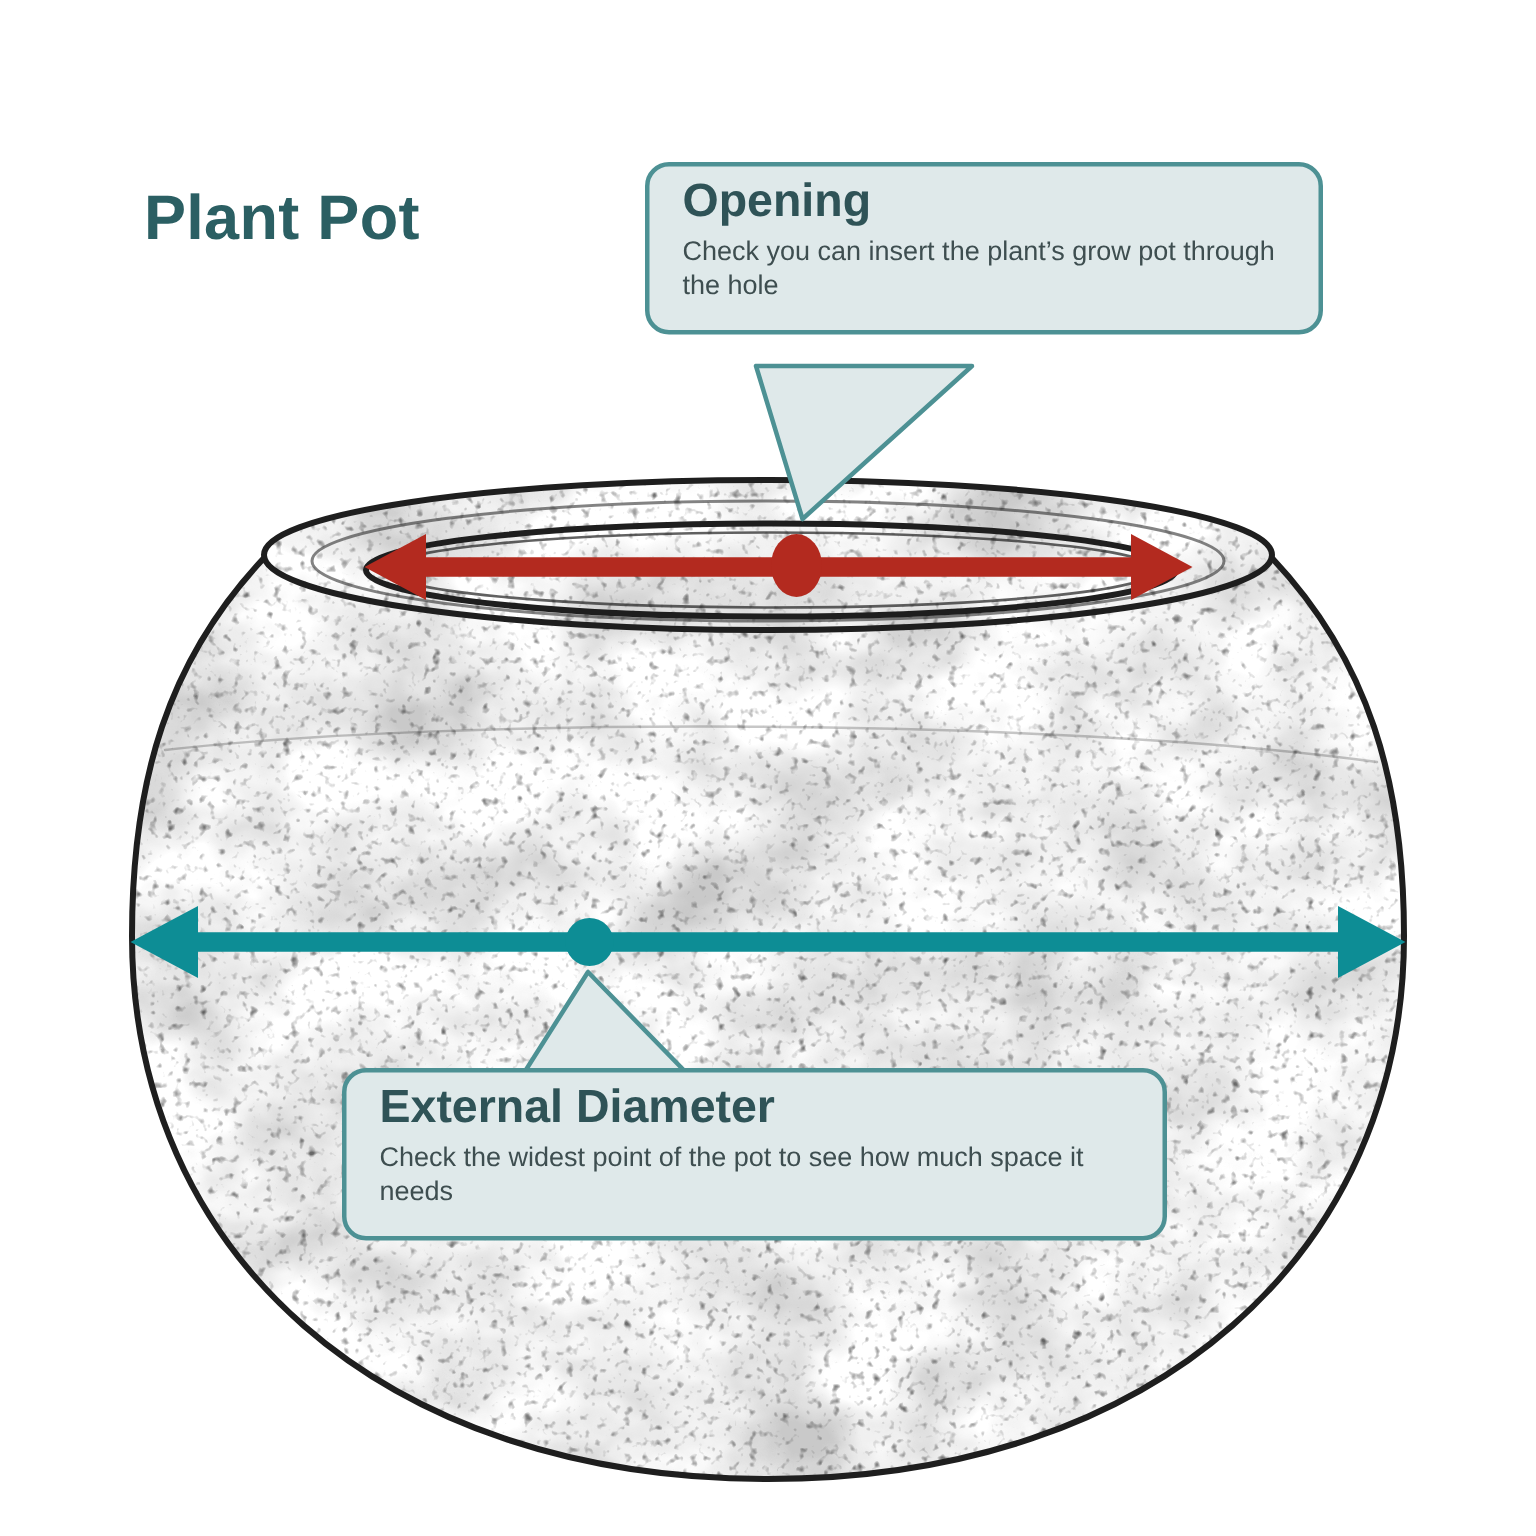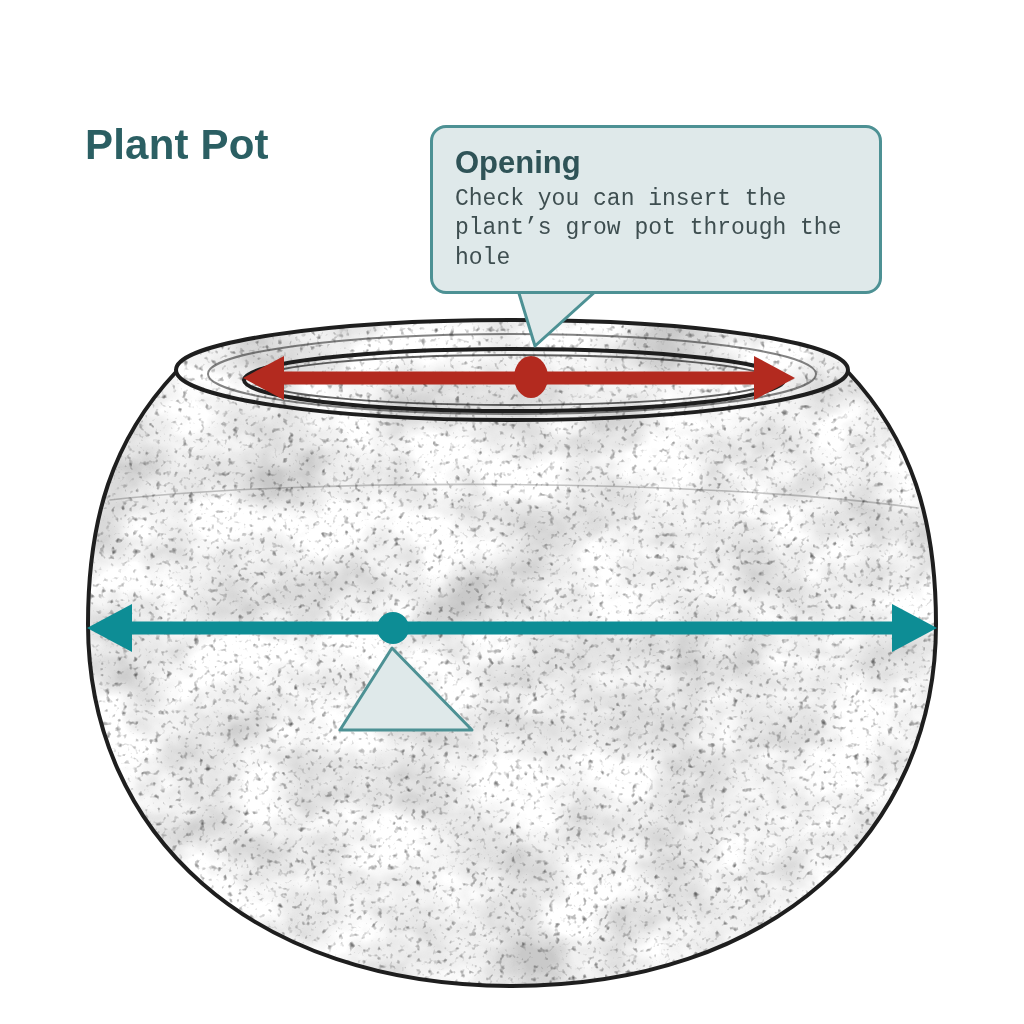--- a/index.html
+++ b/index.html
@@ -2,41 +2,40 @@
 <html style="--title: #2b5f63; --heading: #2f5357; --body-text: #3e4e50; --callout-fill: #dfe9ea; --callout-border: #4d9194; --accent-red: #b32a1f; --accent-teal: #0d8d95; --sketch-line: #1e1e1e;"><head>
 <meta charset="utf-8">
 <style>
   html,body{margin:0;padding:0;background:#fff;}
   .stage{
     position:relative;width:1024px;height:1024px;overflow:hidden;
     background:#fff;font-family:"Liberation Sans",sans-serif;
   }
   .stage svg{position:absolute;left:0;top:0;}
   .main-title{
-    position:absolute;left:85px;top:118px;
+    position:absolute;left:96px;top:118px;
     font-size:42px;font-weight:700;line-height:1.28;
     color:var(--title,#2b5f63);letter-spacing:.2px;
   }
   .callout{
     position:absolute;box-sizing:border-box;
     background:var(--callout-fill,#dfe9ea);
     border:3px solid var(--callout-border,#4d9194);
     border-radius:16px;
-    padding:16px 22px 18px 22px;
-    margin-top:17px;
+    padding:4px 22px 18px 22px;
   }
   .callout-opening{left:430px;top:108px;width:452px;}
   .callout-external{left:228px;top:712px;width:550px;}
   .callout .heading{
     font-size:31px;font-weight:700;color:var(--heading,#2f5357);
     margin:0 0 4px 0;line-height:1.2;
   }
   .callout .body{
-    font-size:23px;color:var(--body-text,#3e4e50);
-    margin:0;line-height:1.27;font-family:Liberation Mono, monospace;
+    font-size:18px;color:var(--body-text,#3e4e50);
+    margin:0;line-height:1.27;
   }
 </style>
 </head>
 <body>
 
 <div class="stage">
 
   <svg width="1024" height="1024" viewBox="0 0 1024 1024">
     <defs>
       <clipPath id="potClip">
@@ -95,14 +94,18 @@
 
   <div class="main-title">
     <div>Plant Pot</div>
   </div>
 
   <div class="callout callout-opening">
     <p class="heading">Opening</p>
     <p class="body">Check you can insert the plant’s grow pot through the hole</p>
   </div>
 
+  <div class="callout callout-external">
+    <p class="heading">External Diameter</p>
+    <p class="body">Check the widest point of the pot to see how much space it needs</p>
+  </div>
 
 </div>
 
 </body></html>

